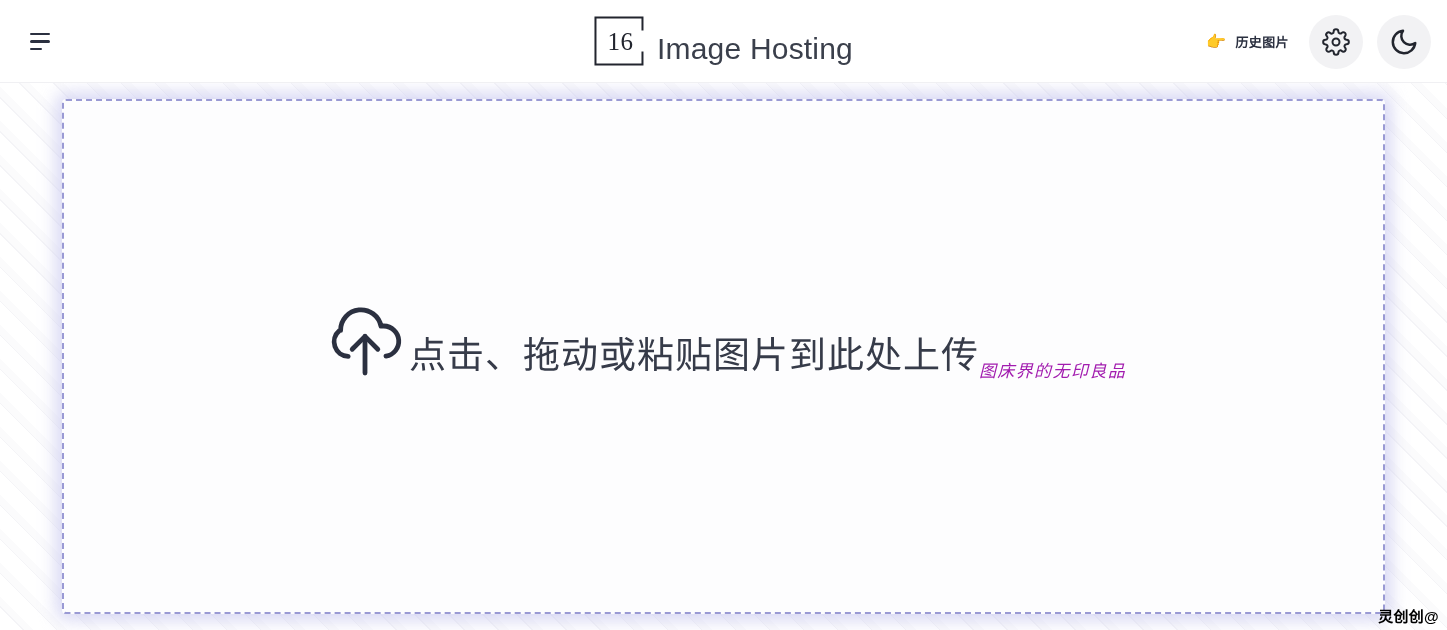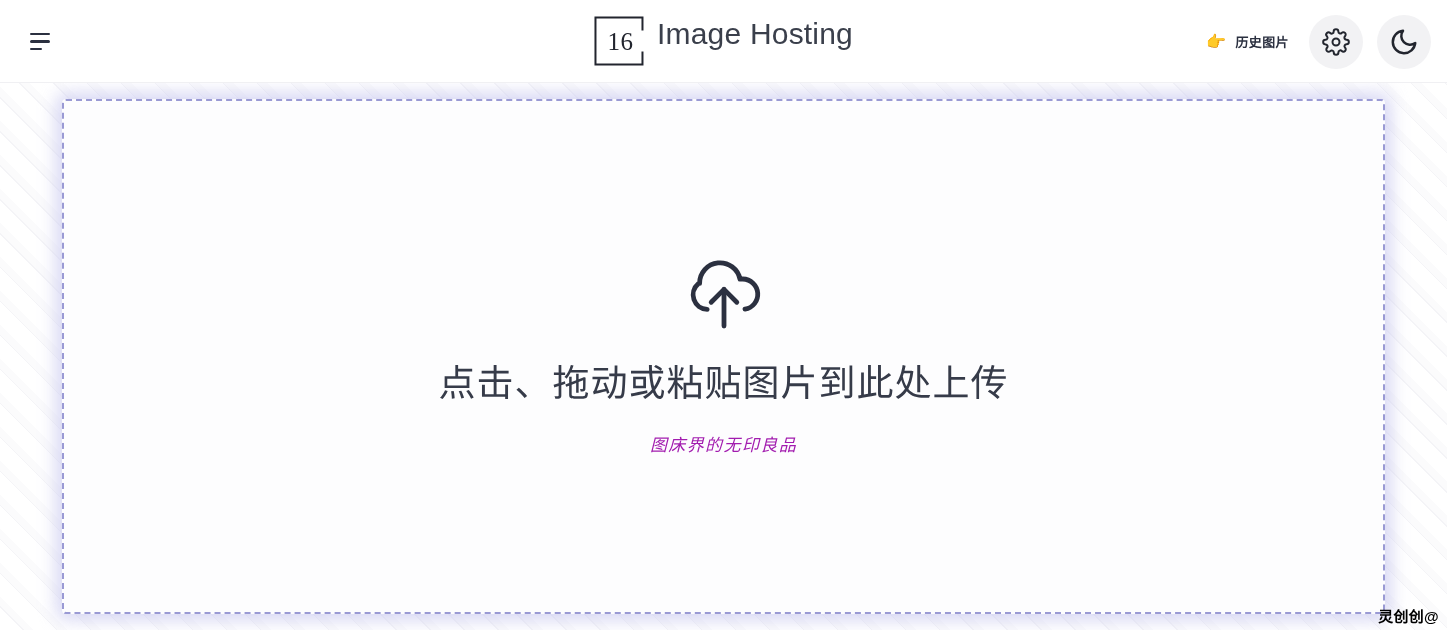--- a/index.html
+++ b/index.html
@@ -72,21 +72,21 @@
   .menu-btn span:nth-child(2) { width: 20px; }
   .menu-btn span:nth-child(3) { width: 12px; }
 
   
   .brand {
     position: absolute;
     left: 50%;
     top: 50%;
     transform: translate(-50%, -50%);
     display: flex;
-    align-items: flex-start;
+    align-items: flex-end;
     gap: 14px;
     white-space: nowrap;
   }
 
   .brand-mark {
     position: relative;
     width: 49px;
     height: 49px;
     display: flex;
     align-items: center;
@@ -212,21 +212,21 @@
   }
 
   .dropzone {
     position: relative;
     width: 100%;
     height: 100%;
     border: 2px dashed #9a9ad4;
     border-radius: 4px;
     background: #fdfdfe;
     display: flex;
-    flex-direction: column;
+    flex-direction: row;
     align-items: center;
     justify-content: center;
     cursor: pointer;
   }
 
   .cloud-icon {
     margin-bottom: 26px;
   }
 
   .dropzone-title {

